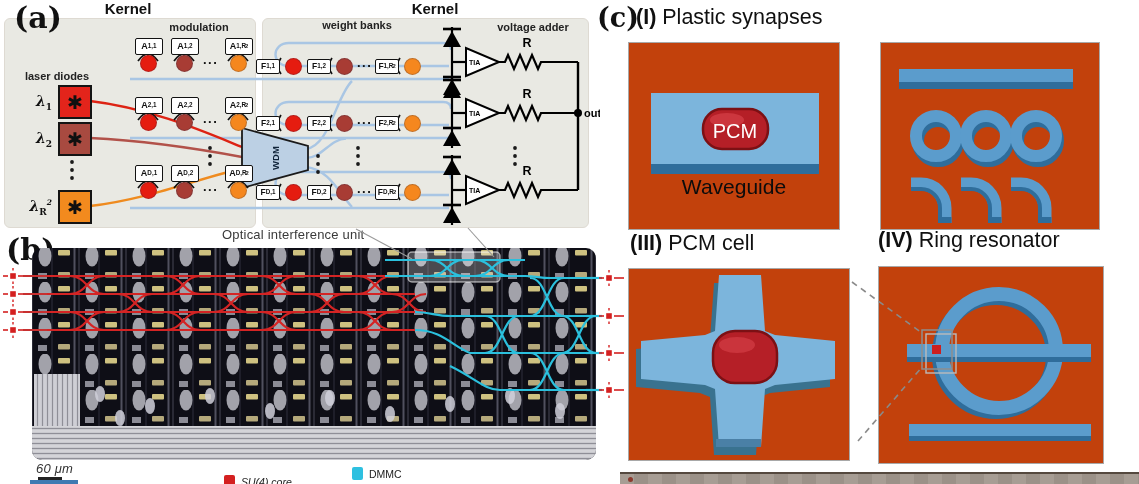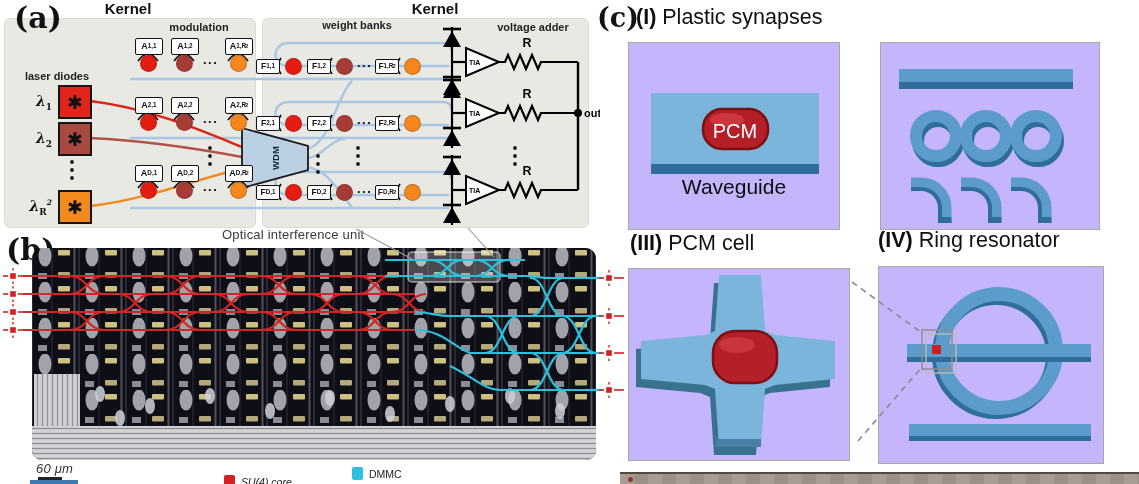--- a/index.html
+++ b/index.html
@@ -17,21 +17,21 @@
   .circ{border-radius:50%;border:1px solid rgba(40,40,60,.25);box-sizing:border-box;}
   .lam{font-family:"DejaVu Serif",serif;font-style:italic;font-weight:bold;font-size:14px;text-align:right;}
   .lam sub{font-size:9px;font-style:normal;}
   .lam sup{font-size:7.5px;}
   .lasersq{display:flex;align-items:center;justify-content:center;border:2.5px solid #141414;
            font-size:19px;color:#101010;line-height:1;}
   .hdots{font-weight:bold;font-size:13px;letter-spacing:1.5px;color:#111;}
   .cap-thin{font-size:13px;color:#3a3a3a;letter-spacing:.2px;}
   .c-title{font-size:21.5px;color:#101010;white-space:nowrap;}
   .c-title .num{font-weight:bold;}
-  .c-box{background:#c4b5fd;border:1.6px solid #a8a8a8;}
+  .c-box{background:#c2410c;border:1.6px solid #a8a8a8;}
   .legend-item{display:flex;align-items:center;font-size:10.5px;color:#222;}
   .leg-sq{display:inline-block;width:11px;height:13px;border-radius:2px;margin-right:6px;}
   .ital{font-style:italic;}
   .wg-text{font-size:21px;color:#0c0c0c;text-align:center;}
   .photo-strip{background:repeating-linear-gradient(90deg,#a79d94 0 14px,#9b9188 14px 28px),
                linear-gradient(#6b6158,#a99f96);border-top:2px solid #55493f;}
 </style>
 </head>
 <body>
 

